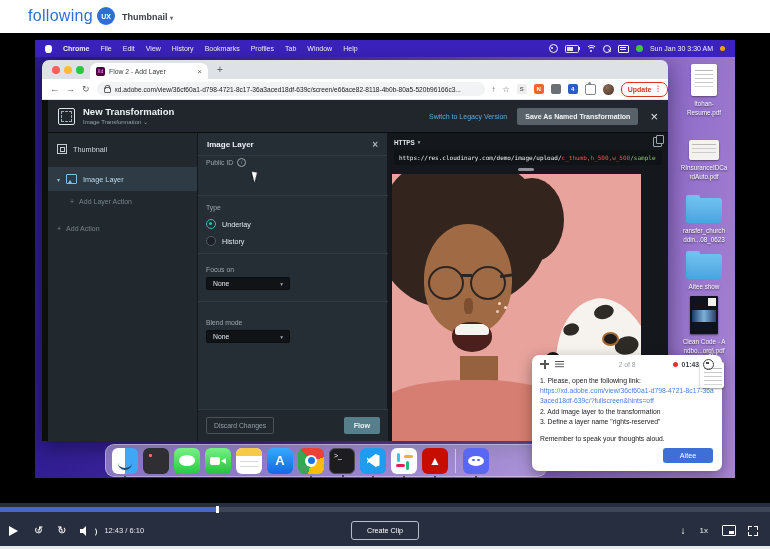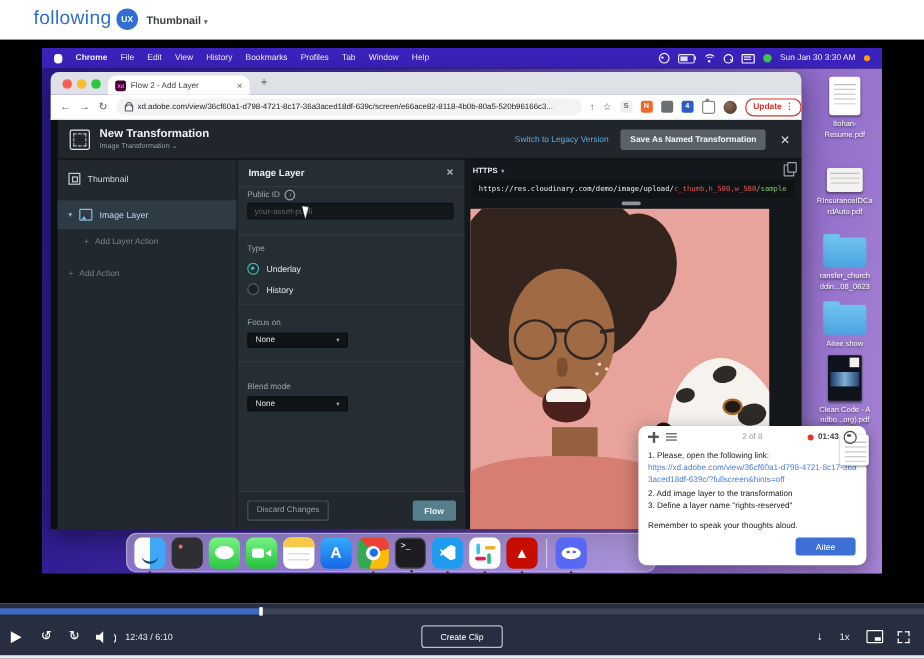--- a/index.html
+++ b/index.html
@@ -411,21 +411,20 @@
 
       <div class="midpanel">
         <div class="mp-head">
           <span>Image Layer</span>
           <span class="mp-x">×</span>
         </div>
         <div class="flabel" style="position:absolute;left:8px;top:25px;">
           <span>Public ID</span>
           <span class="info-ic">i</span>
         </div>
-        <input class="pubid-input" placeholder="your-asset-publi" style="">
         <span class="cursor" style="left:55px;top:38px;"></span>
         <div class="divider" style="top:62px;"></div>
         <div class="flabel" style="position:absolute;left:8px;top:71px;">Type</div>
         <div class="radio-row" style="left:8px;top:86px;">
           <span class="radio on"></span>
           <span>Underlay</span>
         </div>
         <div class="radio-row" style="left:8px;top:103px;">
           <span class="radio off"></span>
           <span>History</span>

